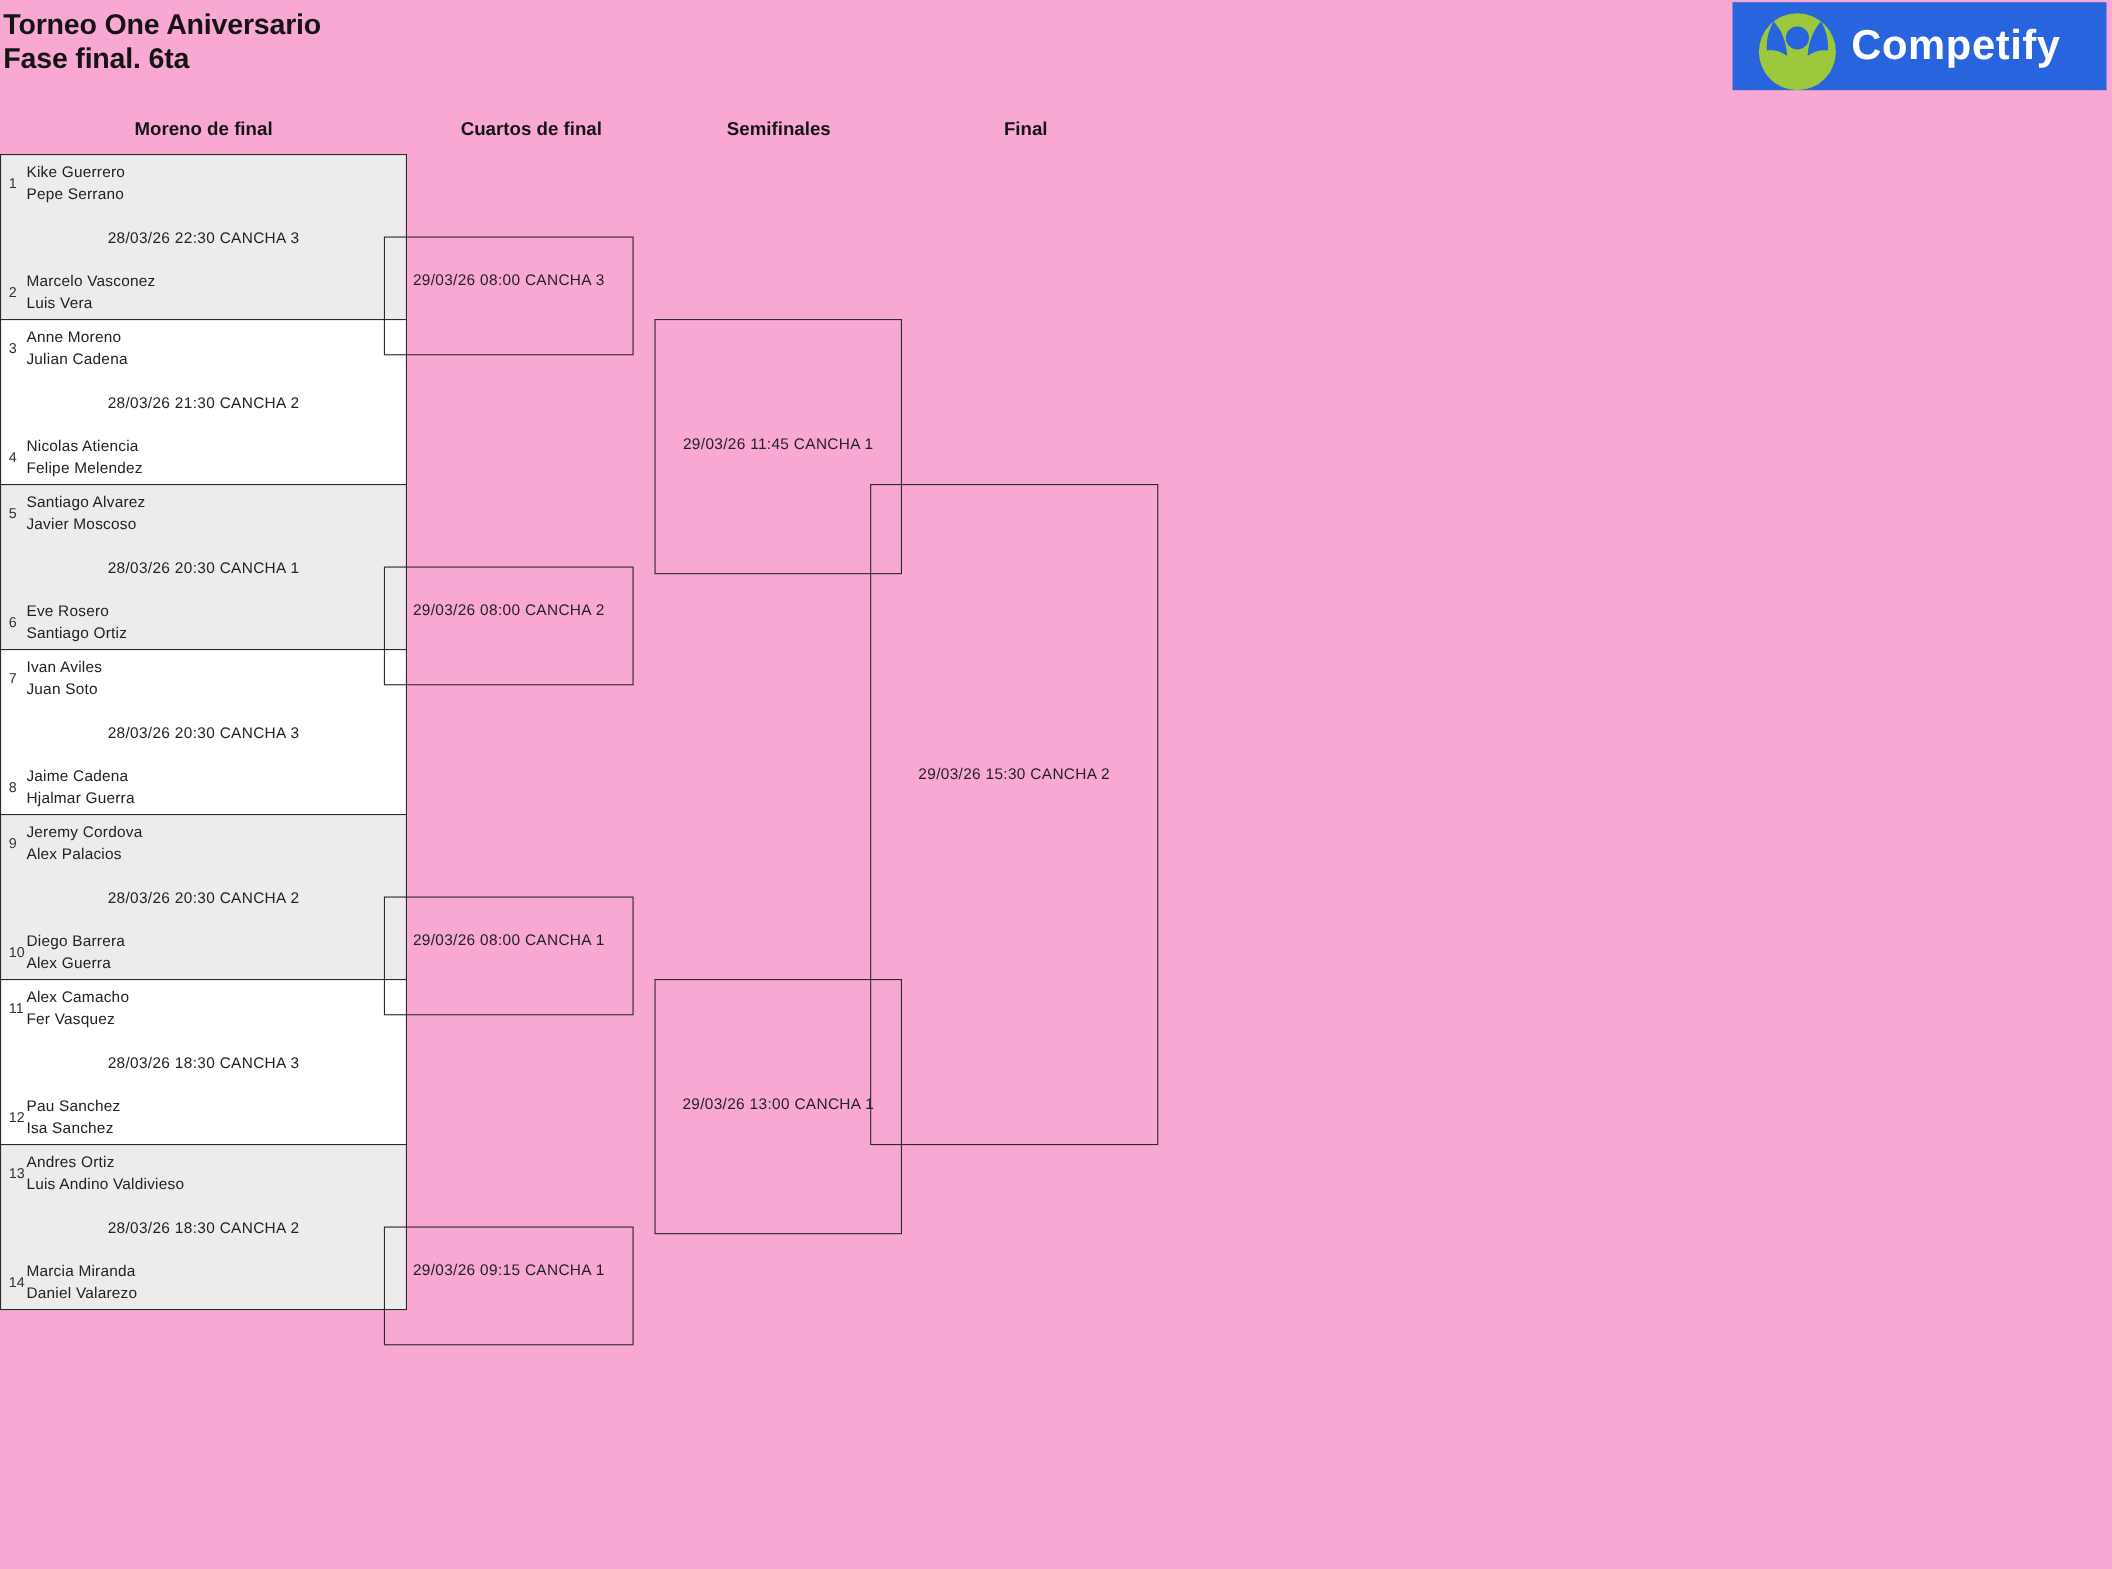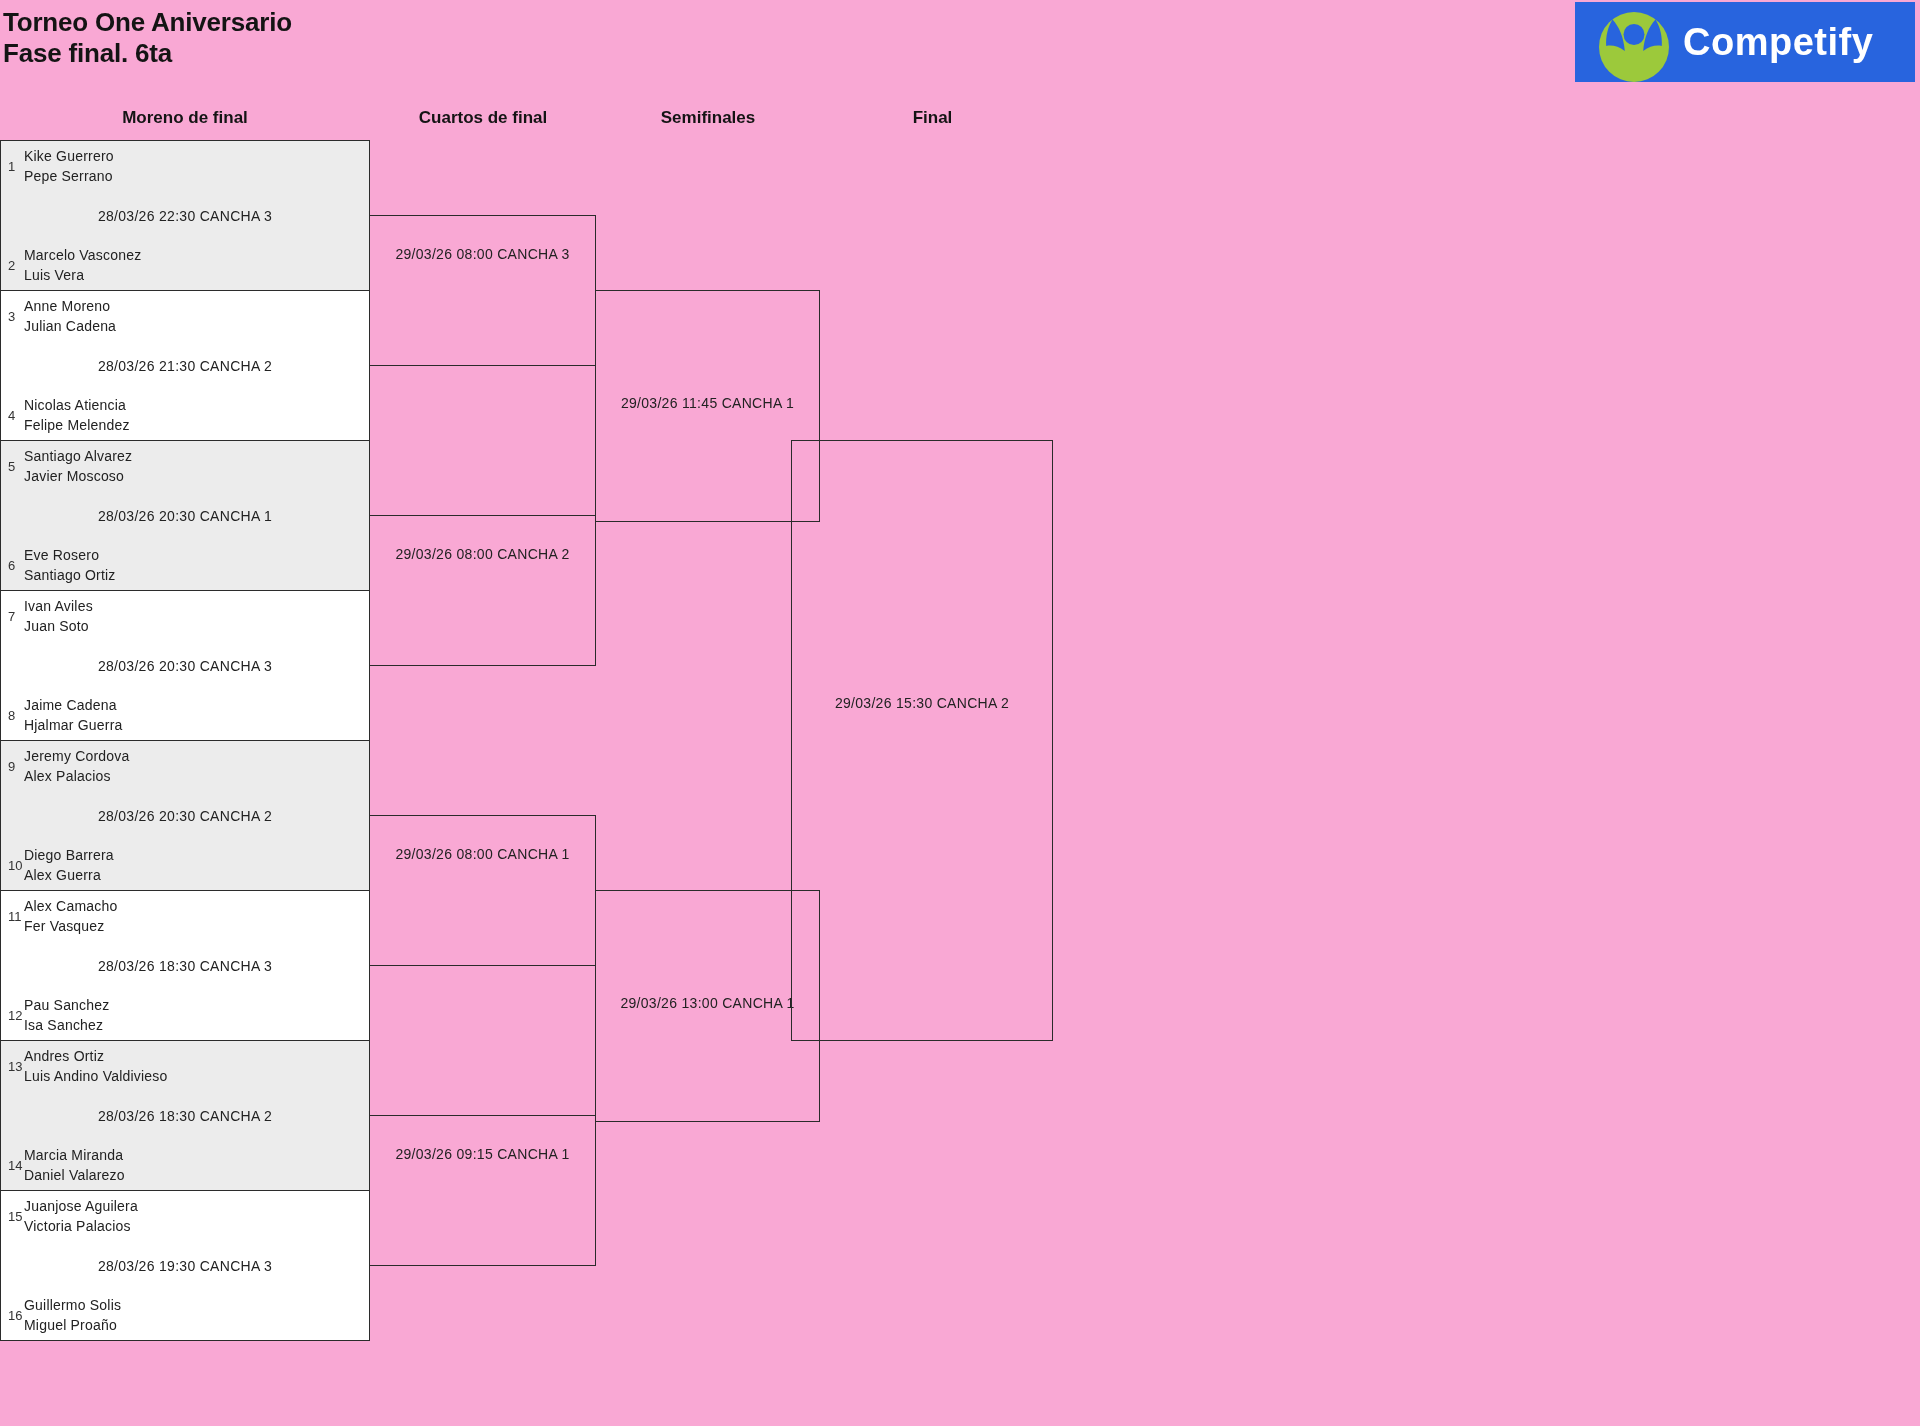--- a/index.html
+++ b/index.html
@@ -23,21 +23,21 @@
   .logo svg{position:absolute;left:23px;top:8px;}
   .logo .word{position:absolute;left:108px;top:0;height:80px;display:flex;align-items:center;
         color:#fff;font-size:38px;font-weight:700;letter-spacing:0.5px;}
   
   .round-h{position:absolute;top:107px;height:22px;line-height:22px;text-align:center;
         font-size:17px;font-weight:600;color:#141414;}
   
   .box{position:absolute;border:1px solid var(--line);box-sizing:border-box;background:transparent;}
   .m16{left:0;width:370px;height:151px;background:#fff;}
   .m16.shaded{background:var(--shaded);}
-  .qf{left:369px;width:227px;height:151px;}
+  .qf{left:349px;width:227px;height:108px;}
   .sf{left:595px;width:225px;height:232px;}
   .fin{left:791px;width:262px;height:601px;}
   .date{position:absolute;left:0;width:100%;text-align:center;font-size:14px;
         line-height:18px;letter-spacing:0.3px;white-space:nowrap;}
   .m16 .date{top:66px;}
   .qf .date{top:29px;}
   .sf .date{top:103px;}
   .fin .date{top:253px;}
   .team{position:absolute;left:23px;font-size:14px;line-height:20px;letter-spacing:0.2px;white-space:nowrap;}
   .team.top{top:5px;} .team.bot{bottom:5px;}
@@ -161,33 +161,20 @@
       <div>Luis Andino Valdivieso</div>
     </div>
     <div class="date">28/03/26 18:30 CANCHA 2</div>
     <div class="team bot">
       <div>Marcia Miranda</div>
       <div>Daniel Valarezo</div>
     </div>
     <span class="seed bot">14</span>
   </div>
 
-  <div class="box m16" style="top:1190px">
-    <span class="seed top">15</span>
-    <div class="team top">
-      <div>Juanjose Aguilera</div>
-      <div>Victoria Palacios</div>
-    </div>
-    <div class="date">28/03/26 19:30 CANCHA 3</div>
-    <div class="team bot">
-      <div>Guillermo Solis</div>
-      <div>Miguel Proaño</div>
-    </div>
-    <span class="seed bot">16</span>
-  </div>
 
   <div class="box qf" style="top:215px">
     <div class="date">29/03/26 08:00 CANCHA 3</div>
   </div>
   <div class="box qf" style="top:515px">
     <div class="date">29/03/26 08:00 CANCHA 2</div>
   </div>
   <div class="box qf" style="top:815px">
     <div class="date">29/03/26 08:00 CANCHA 1</div>
   </div>

